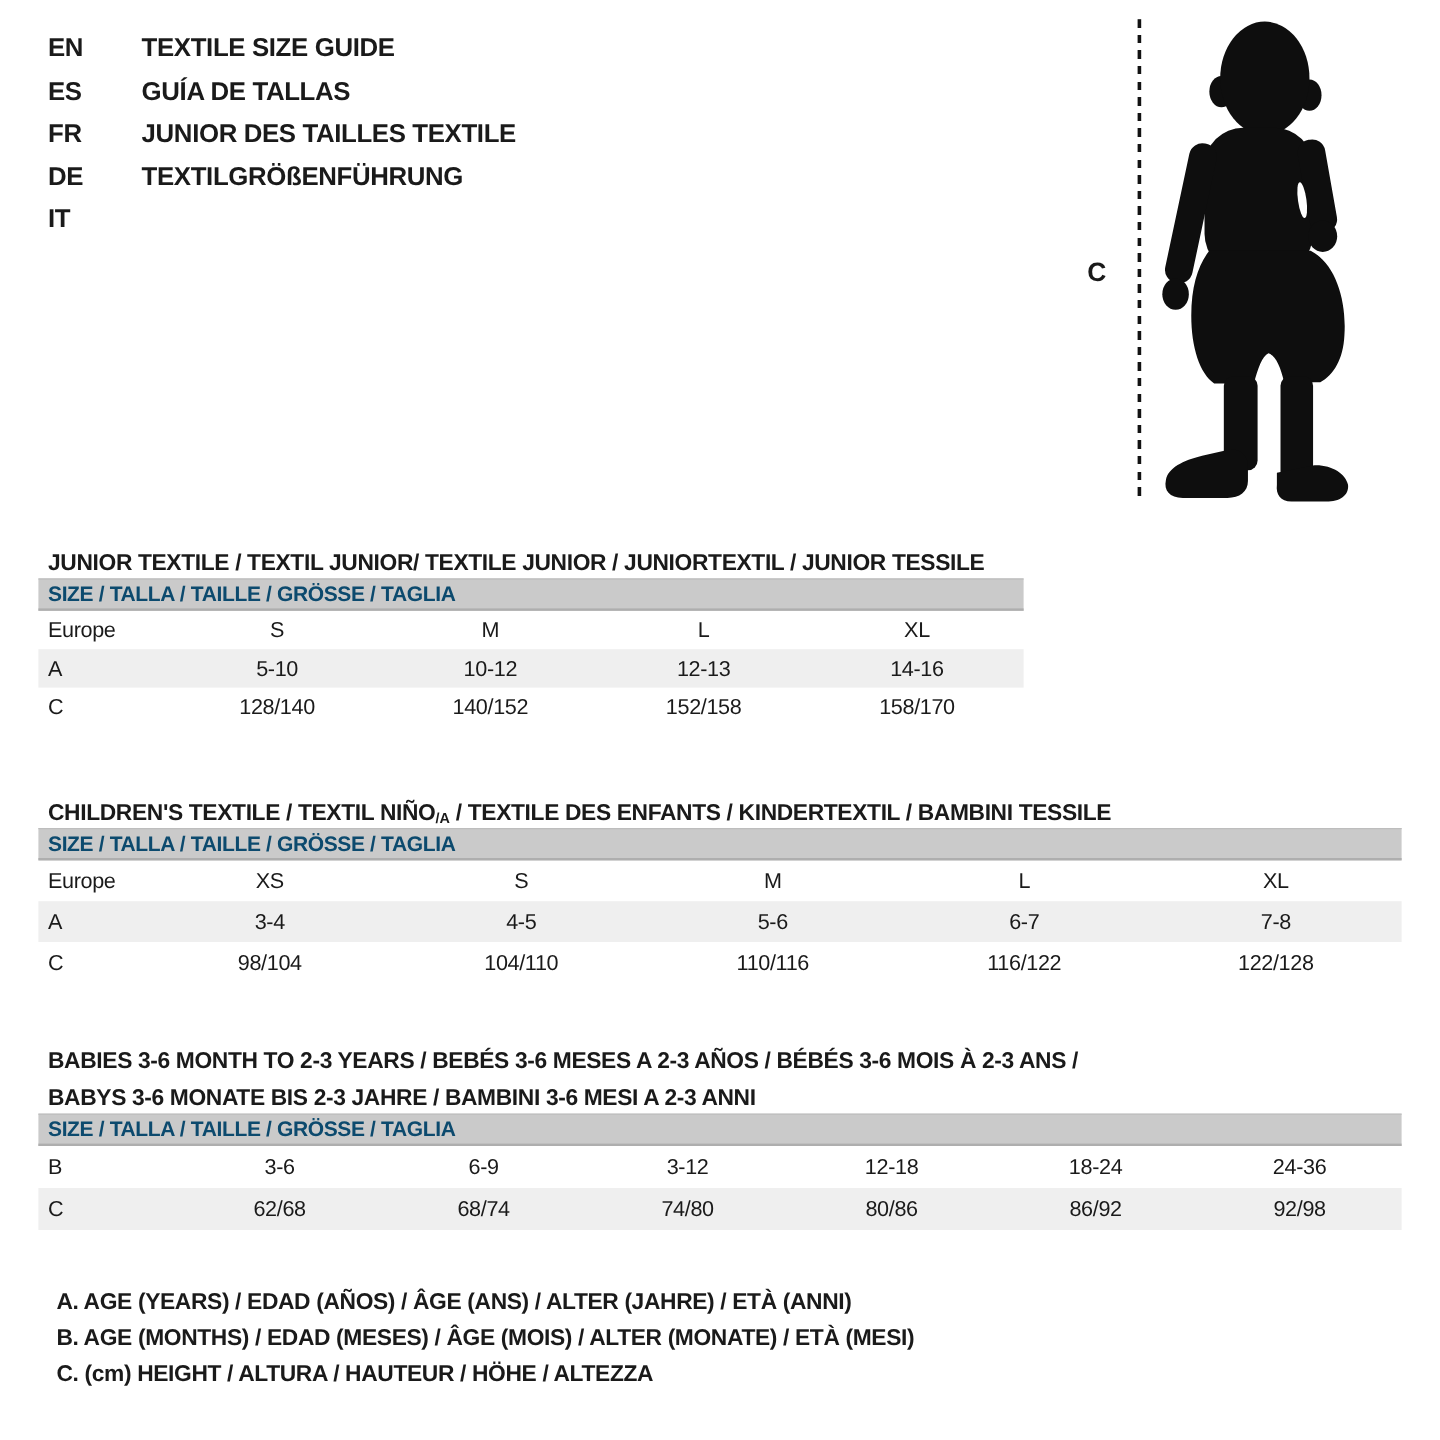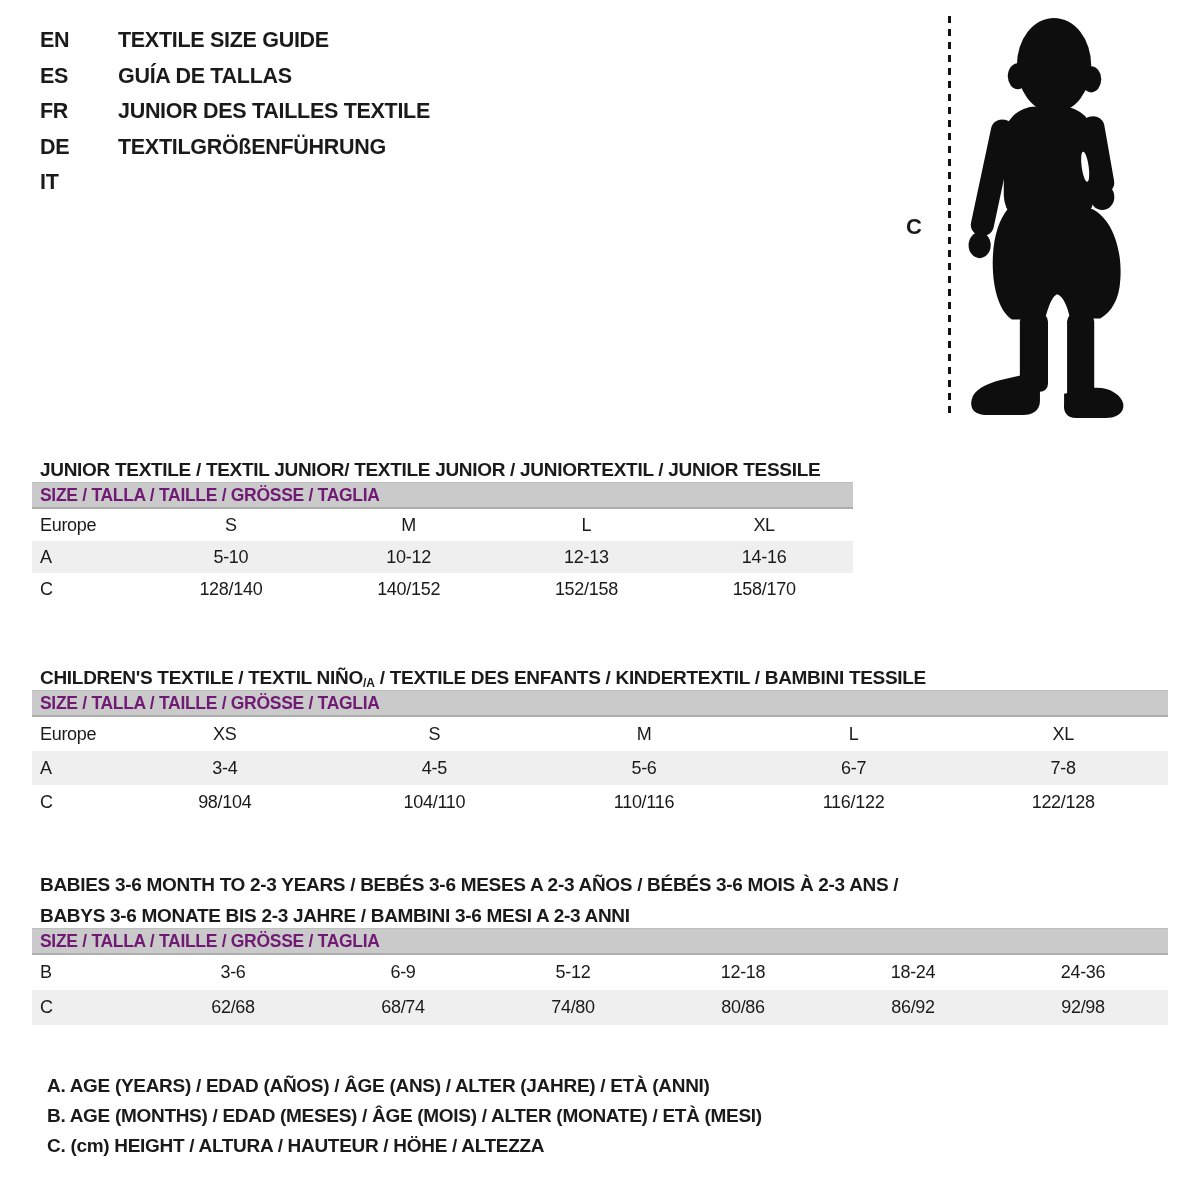--- a/index.html
+++ b/index.html
@@ -21,21 +21,21 @@
   .toddler{position:absolute;left:962px;top:16px;}
   
   .size-table{position:absolute;left:32px;}
   .t-title{position:absolute;left:8px;top:0;font-size:19px;font-weight:700;white-space:nowrap;line-height:20px;margin-top:24px;}
   .t-title.two-line{line-height:31px;}
   .t-sub{font-size:12px;vertical-align:-3px;letter-spacing:0;}
   .size-bar{
     position:absolute;left:0;right:0;height:27px;background:#cacaca;
     border-top:1px solid #bdbdbd;border-bottom:2px solid #aeaeae;box-sizing:border-box;
     display:flex;align-items:center;padding-left:8px;
-    font-size:17.5px;font-weight:700;color:#701a75;
+    font-size:17.5px;font-weight:700;color:#0c4a6e;
   }
   .rows{position:absolute;left:0;right:0;}
   .row{display:flex;align-items:center;font-size:18px;}
   .row.shaded{background:#efefef;}
   .cell-label{padding-left:8px;box-sizing:border-box;}
   .cell{flex:1;text-align:center;}
   .t1 .row{height:32px;}   .t1 .cell-label{flex:0 0 110px;}
   .t2 .row{height:34px;}   .t2 .cell-label{flex:0 0 88px;}
   .t3 .row{height:35px;}   .t3 .cell-label{flex:0 0 116px;}
   
@@ -171,21 +171,21 @@
     <div>BABYS 3-6 MONATE BIS 2-3 JAHRE / BAMBINI 3-6 MESI A 2-3 ANNI</div>
   </div>
   <div class="size-bar" style="top:83px;">
     <span>SIZE / TALLA / TAILLE / GRÖSSE / TAGLIA</span>
   </div>
   <div class="rows" style="top:110px;">
     <div class="row">
       <span class="cell-label">B</span>
       <span class="cell">3-6</span>
       <span class="cell">6-9</span>
-      <span class="cell">5-12</span>
+      <span class="cell">3-12</span>
       <span class="cell">12-18</span>
       <span class="cell">18-24</span>
       <span class="cell">24-36</span>
     </div>
     <div class="row shaded">
       <span class="cell-label">C</span>
       <span class="cell">62/68</span>
       <span class="cell">68/74</span>
       <span class="cell">74/80</span>
       <span class="cell">80/86</span>

